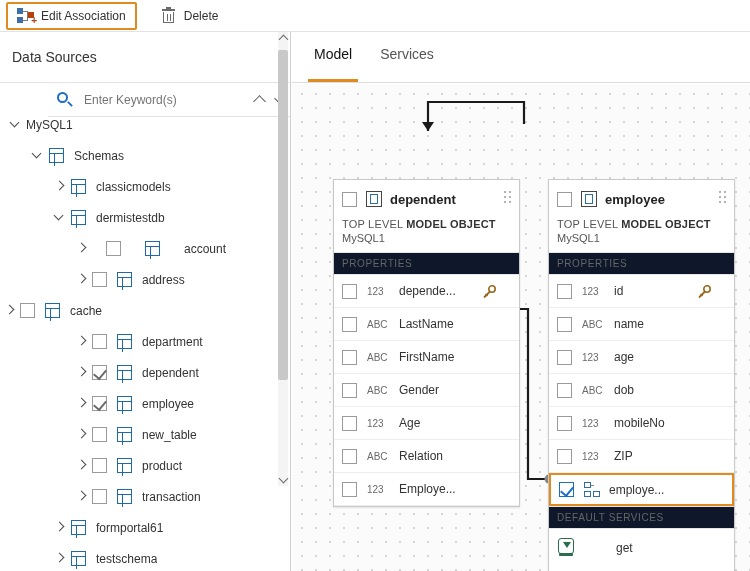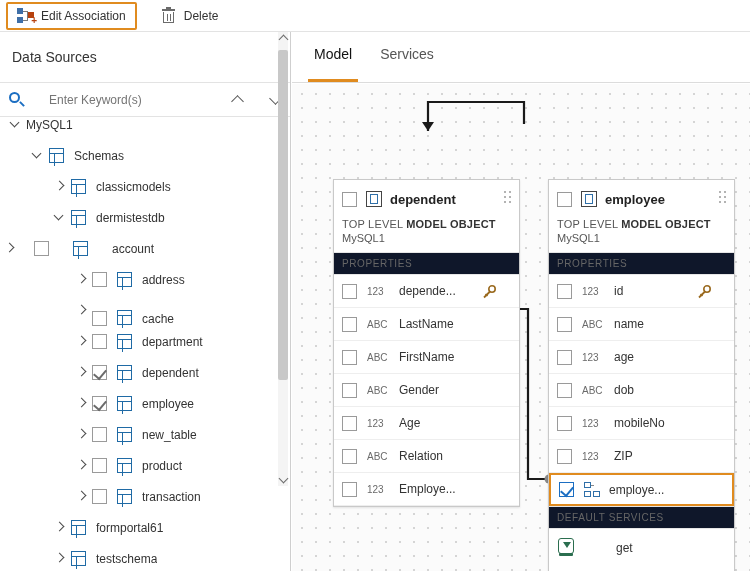--- a/index.html
+++ b/index.html
@@ -51,21 +51,21 @@
   .left {
     position:absolute; left:0; top:32px; width:291px; height:539px;
     background:#fff; border-right:1px solid #cfcfcf;
   }
   .ds-header {
     height:51px; display:flex; align-items:center; padding-left:12px;
     font-size:14px; color:#333; border-bottom:1px solid #e3e3e3;
   }
   .search-row {
     height:34px; display:flex; align-items:center; padding:0 8px;
-    border-bottom:1px solid #e3e3e3; gap:21px;
+    border-bottom:1px solid #e3e3e3; gap:8px;margin-left:48px;
   }
   .search-ic { width:18px; height:18px; position:relative; flex:0 0 auto;}
   .search-ic .c { position:absolute; left:1px; top:1px; width:11px; height:11px; border:2px solid #1b6ec2; border-radius:50%; }
   .search-ic .h { position:absolute; left:11px; top:12px; width:6px; height:2px; background:#1b6ec2; transform:rotate(45deg); }
   .search-in {
     flex:1; border:none; outline:none; font-size:12px; color:#555;
     font-family:"Liberation Sans", sans-serif; background:transparent;
   }
   .chev-btn { width:24px; height:24px; position:relative; cursor:pointer; }
   .chev { position:absolute; left:6px; top:9px; width:9px; height:9px;
@@ -259,41 +259,41 @@
         </div>
         <div class="tnode" style="padding-left: 50px;">
           <span class="arr open">
             <i></i>
           </span>
           <span class="db-ic">
             <span class="bd"></span>
           </span>
           <span class="lbl">dermistestdb</span>
         </div>
-        <div class="tnode" style=" gap: 14px;">
+        <div class="tnode" style="padding-left: 72px; gap: 14px;">
           <span class="arr ">
             <i></i>
           </span>
           <span class="cb "></span>
           <span class="db-ic">
             <span class="bd"></span>
           </span>
           <span class="lbl">account</span>
         </div>
         <div class="tnode" style="padding-left: 72px;">
           <span class="arr ">
             <i></i>
           </span>
           <span class="cb "></span>
           <span class="db-ic">
             <span class="bd"></span>
           </span>
           <span class="lbl">address</span>
         </div>
-        <div class="tnode" style="padding-left: 72px; align-items: flex-end;">
+        <div class="tnode" style="">
           <span class="arr ">
             <i></i>
           </span>
           <span class="cb "></span>
           <span class="db-ic">
             <span class="bd"></span>
           </span>
           <span class="lbl">cache</span>
         </div>
         <div class="tnode" style="padding-left: 72px;">

